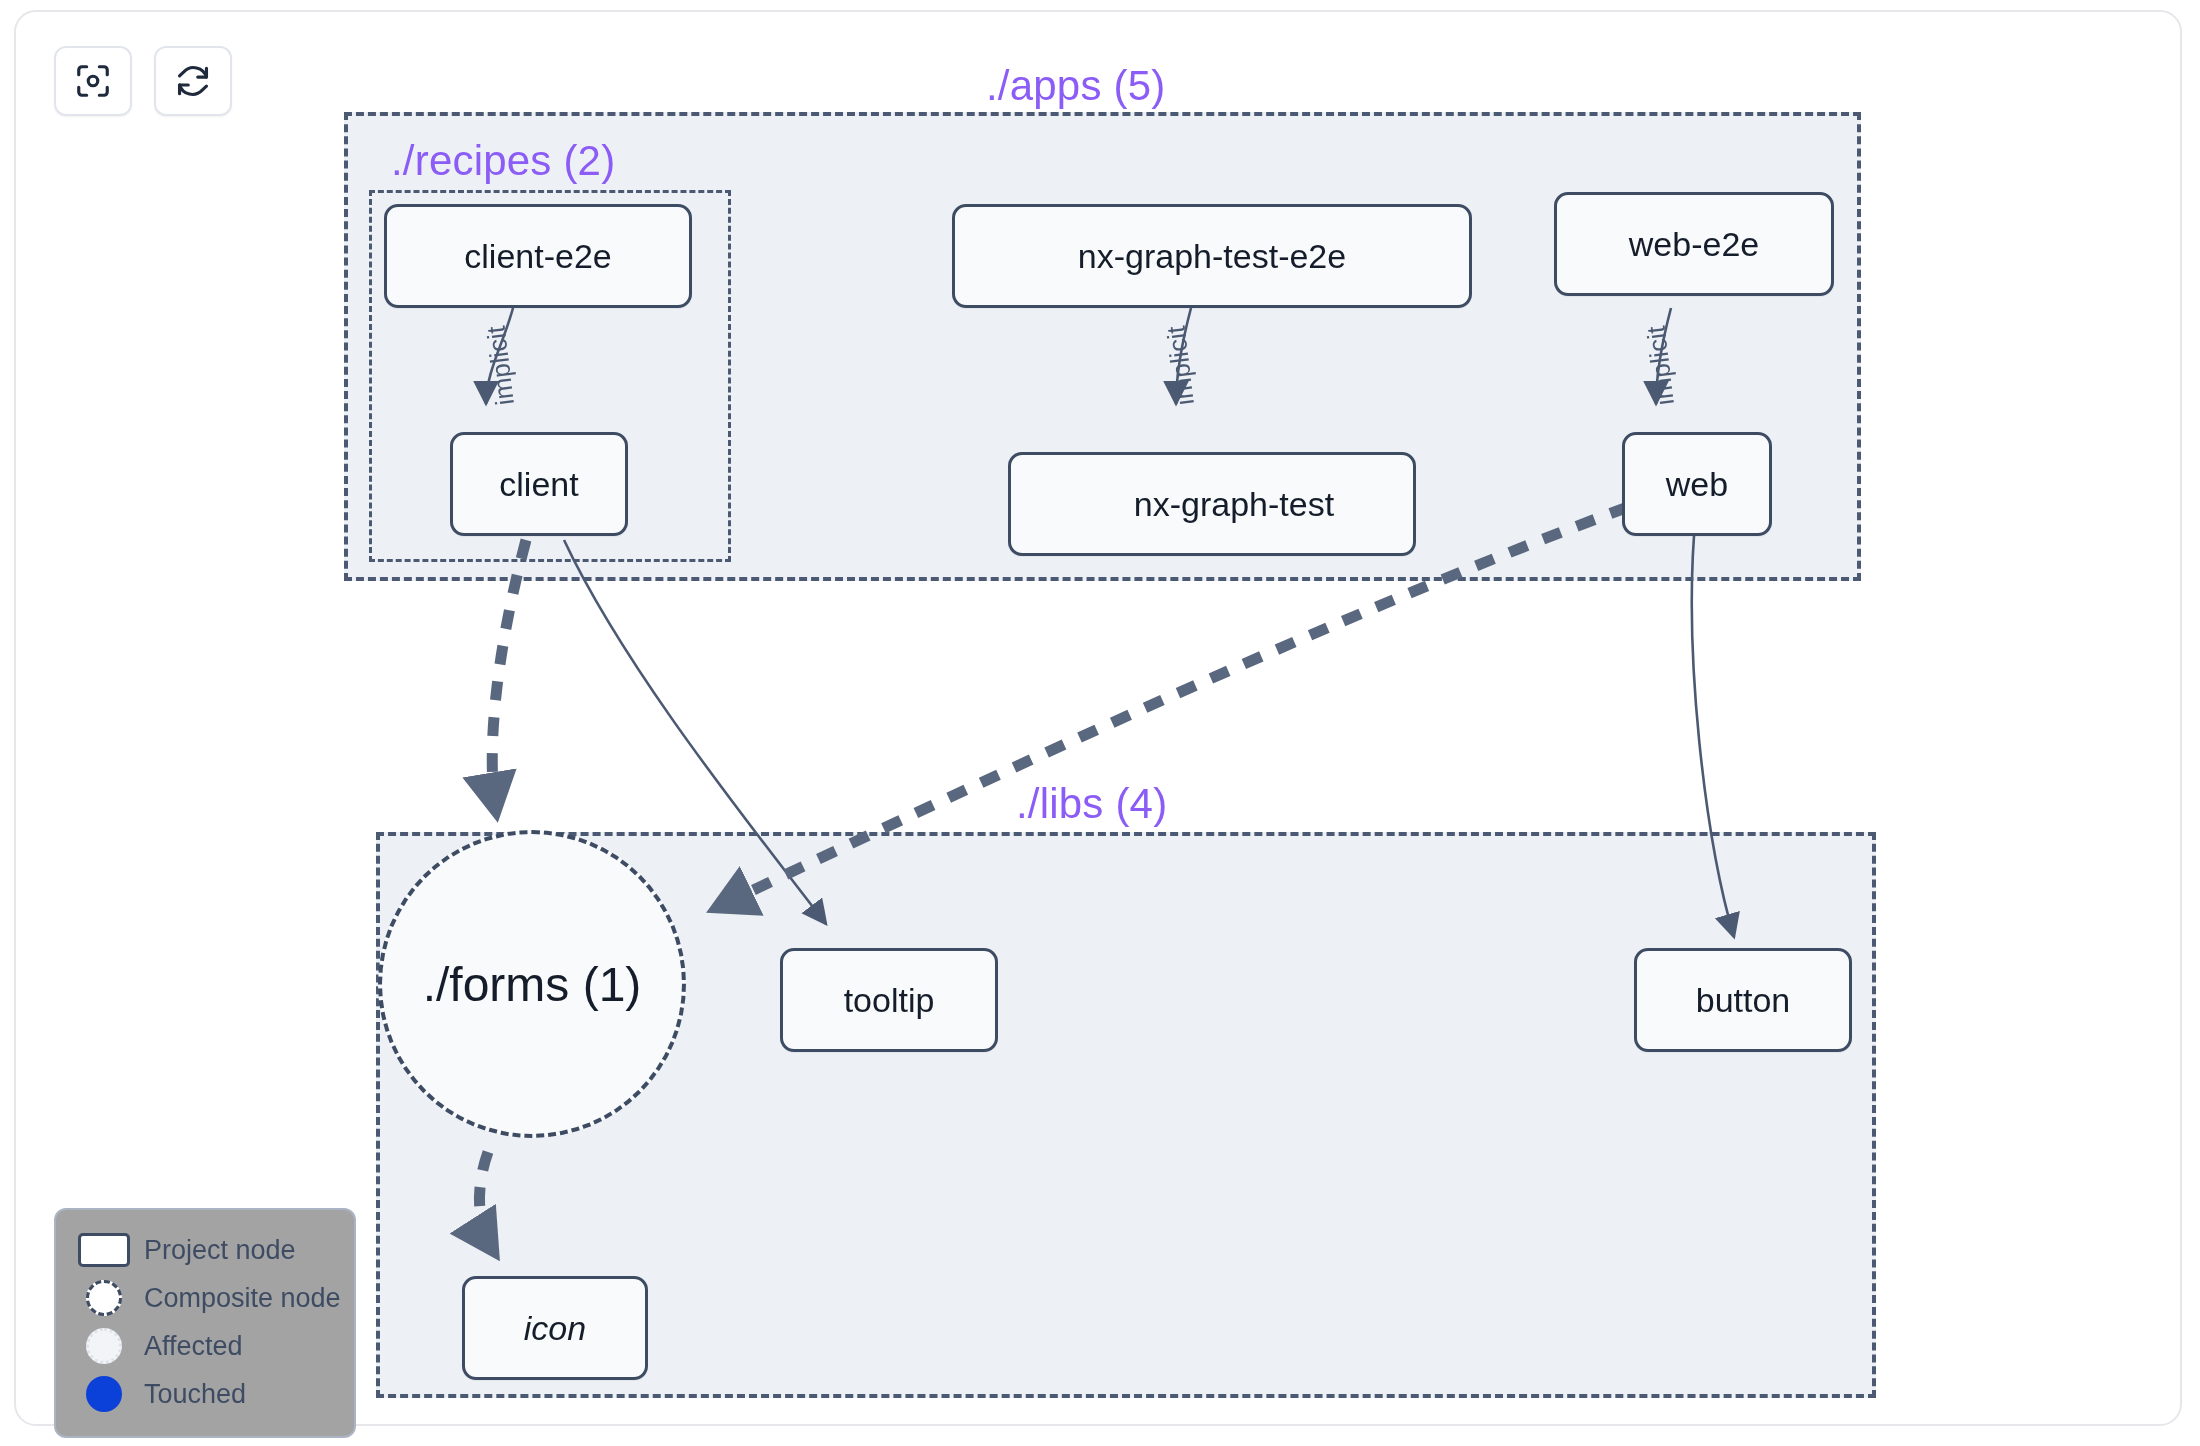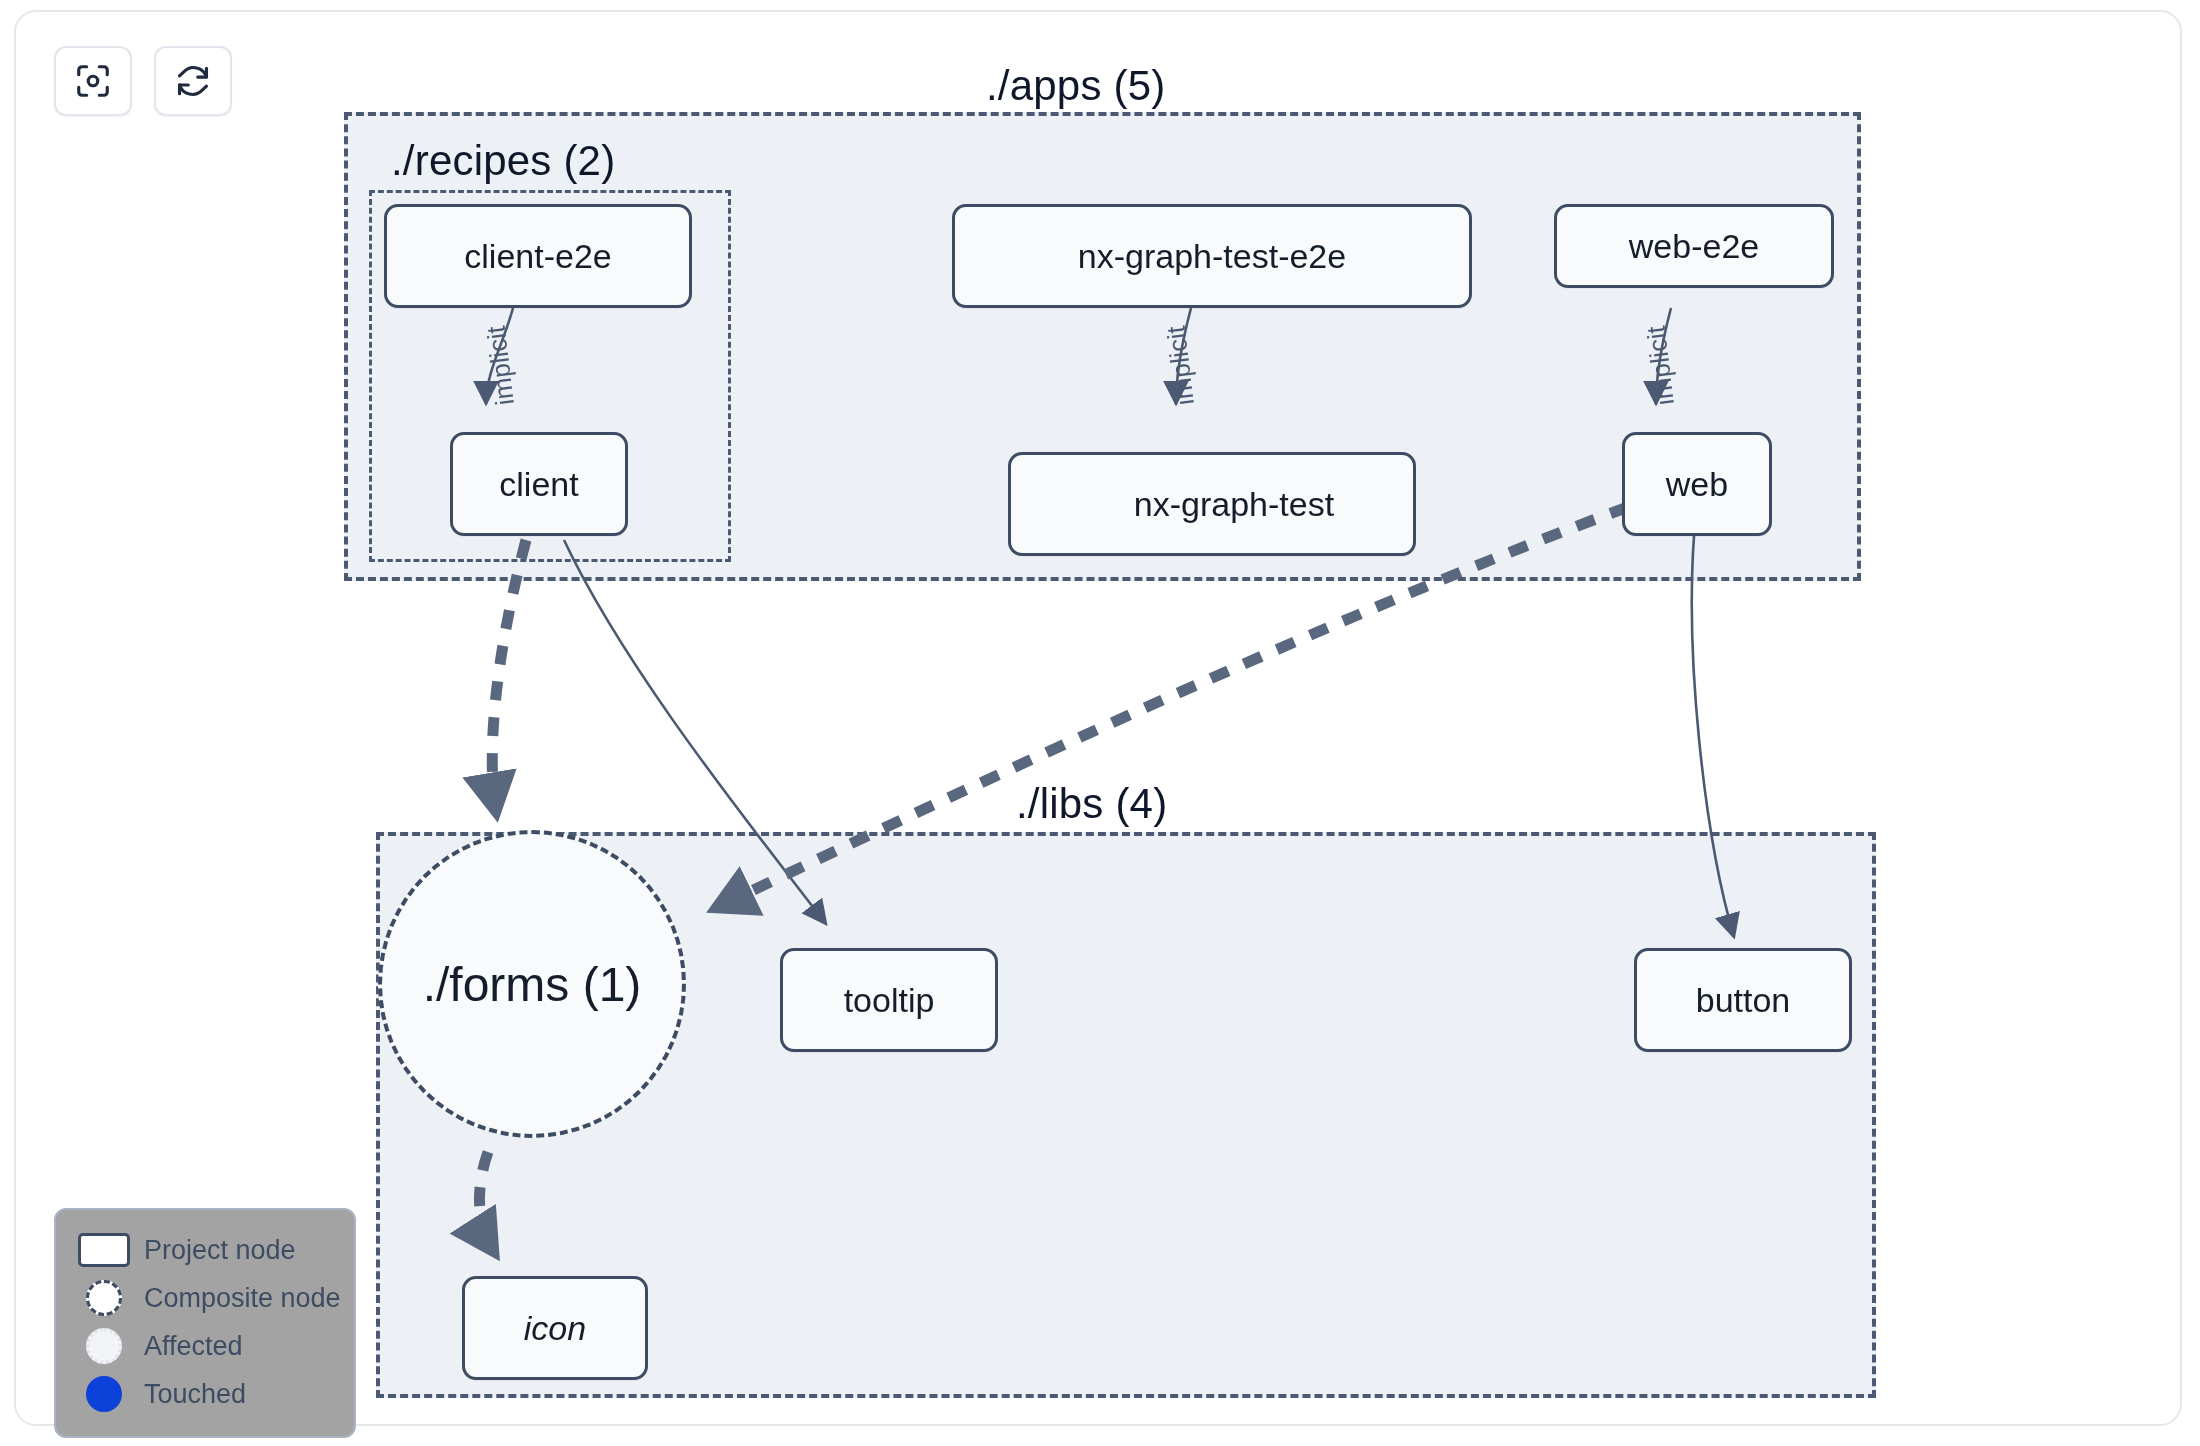--- a/index.html
+++ b/index.html
@@ -70,21 +70,21 @@
     background: #edf0f5;
     box-sizing: border-box;
   }
   .group.inner {
     background: #edf0f5;
     border-width: 3px;
   }
   .group-label {
     position: absolute;
     font-size: 42px;
-    color: #0f172a;
+    color: #8b5cf6;
     white-space: nowrap;
     letter-spacing: .2px;
   }
 
   
   .node {
     position: absolute;
     background: #f8fafc;
     border: 3px solid #3e4c63;
     border-radius: 14px;
@@ -259,21 +259,21 @@
     <div class="edge-label" style="left:1605px; top:338px; transform: rotate(-97deg);">implicit</div>
 
     <div class="node" style="left:368px; top:192px; width:308px; height:104px;">
       <span class="node-label">client-e2e</span>
     </div>
 
     <div class="node" style="left:936px; top:192px; width:520px; height:104px;">
       <span class="node-label">nx-graph-test-e2e</span>
     </div>
 
-    <div class="node" style="left:1538px; top:192px; width:280px; height:84px;">
+    <div class="node" style="left:1538px; top:180px; width:280px; height:104px;">
       <span class="node-label">web-e2e</span>
     </div>
 
     <div class="node" style="left:434px; top:420px; width:178px; height:104px;">
       <span class="node-label">client</span>
     </div>
 
     <div class="node" style="left:992px; top:440px; width:408px; height:104px;padding-left:44px;">
       <span class="node-label">nx-graph-test</span>
     </div>

